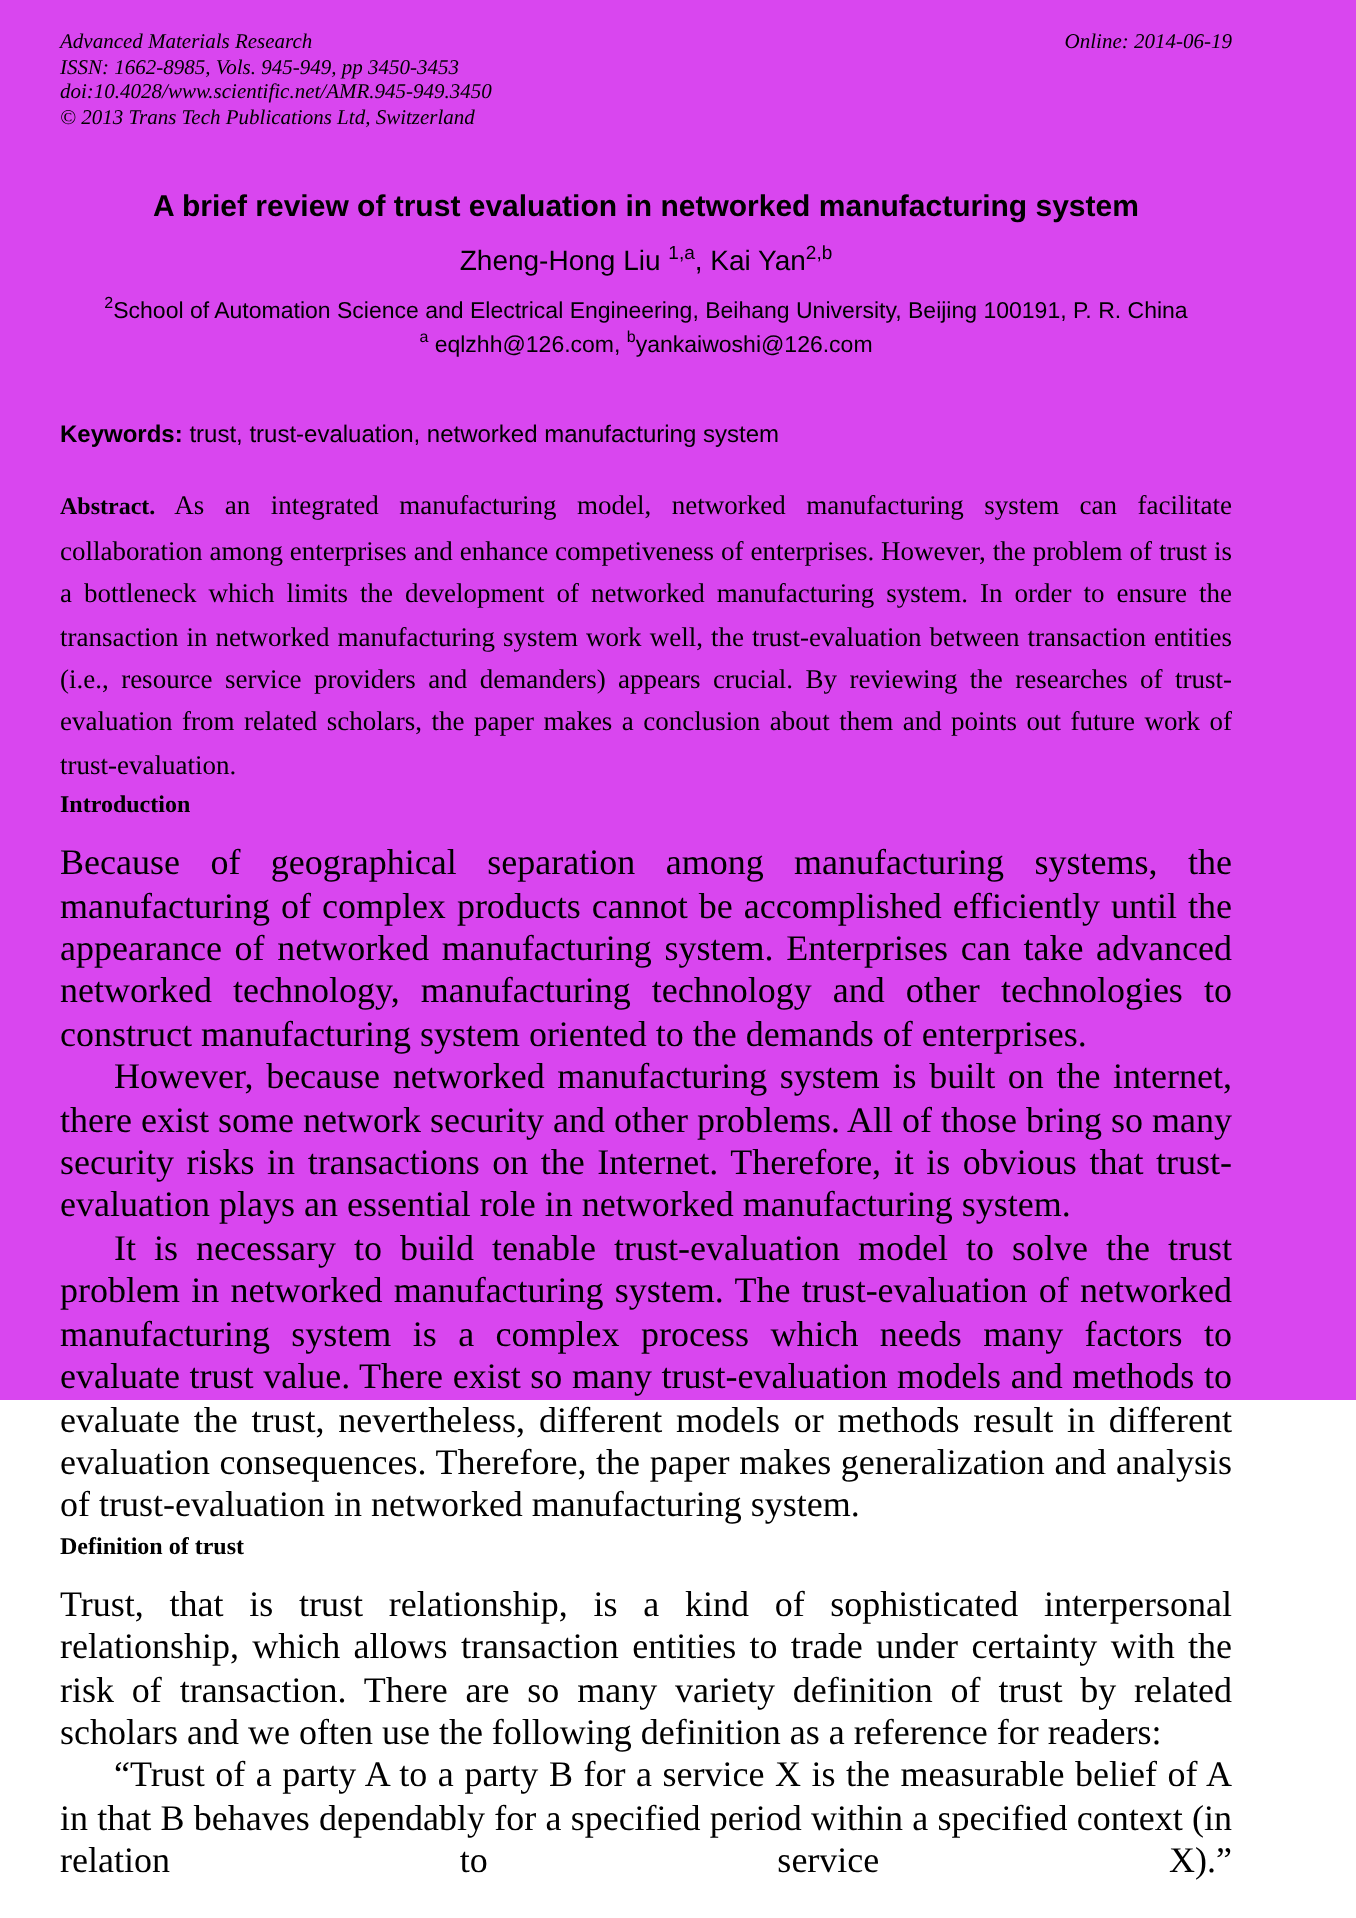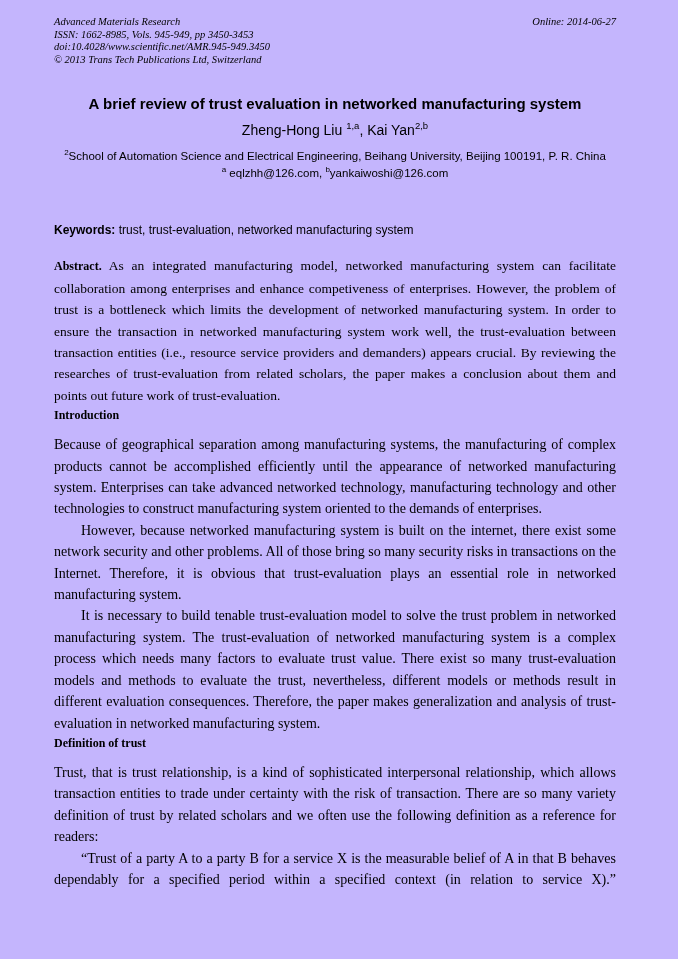--- a/index.html
+++ b/index.html
@@ -4,23 +4,23 @@
 <style>
   * { margin: 0; padding: 0; box-sizing: border-box; }
   html, body { background: #ffffff; }
   body {
     width: 678px; height: 959px;
     font-family: "Liberation Serif", serif;
     color: #000;
     overflow: hidden;
   }
   .page {
-    width: 678px; height: 959px;
-    padding: 16px 62px 0 54px;
-    background: #c4b5fd;
+    width: 678px; height: 700px;
+    padding: 16px 62px 0 30px;
+    background: #d946ef;
   }
   
   .hdr {
     display: flex;
     justify-content: space-between;
     align-items: flex-start;
     font-style: italic;
     font-size: 10.5px;
     line-height: 12.6px;
   }
@@ -48,40 +48,40 @@
     font-size: 11.5px;
     text-align: center;
     line-height: 17px;
   }
   .affil sup, .emails sup { font-size: 8px; }
   .affil-1 { margin-top: 21px; }
   .affil-2 { margin-top: 9px; }
   .emails { margin-top: 0; }
   
   .kw {
-    margin-top: 40px;
+    margin-top: 27px;
     font-family: "Liberation Sans", sans-serif;
     font-size: 12px;
     line-height: 16px;
   }
   
   .abstract {
     margin-top: 17px;
     font-size: 13.5px;
     line-height: 21.4px;
     text-align: justify;
   }
   .abstract b, h2 { font-size: 12px; }
   h2 {
     margin-bottom: 10px;
     font-weight: bold;
     line-height: 18px;
   }
   p.body {
-    font-size: 14px;
+    font-size: 18px;
     line-height: 21.4px;
     text-align: justify;
     font-family: Liberation Serif, serif;
   }
   p.body.indent { text-indent: 27px; }
   sup { font-size: 9px; line-height: 0; vertical-align: super; }
   
   #sections section:last-child p:last-child { text-align-last: justify; }
 </style>
 </head>
@@ -89,21 +89,21 @@
 
 <div class="page">
 
   <div class="hdr">
     <div class="hdr-left">
       <div>Advanced Materials Research</div>
       <div>ISSN: 1662-8985, Vols. 945-949, pp 3450-3453</div>
       <div>doi:10.4028/www.scientific.net/AMR.945-949.3450</div>
       <div>© 2013 Trans Tech Publications Ltd, Switzerland</div>
     </div>
-    <div class="hdr-right">Online: 2014-06-27</div>
+    <div class="hdr-right">Online: 2014-06-19</div>
   </div>
 
   <h1 class="title">A brief review of trust evaluation in networked manufacturing system</h1>
 
   <div class="authors" id="authors"><span>Zheng-Hong Liu </span><sup>1,a</sup><span>, Kai Yan</span><sup>2,b</sup></div>
 
   <div class="affil affil-2" id="affil2"><sup>2</sup><span>School of Automation Science and Electrical Engineering, Beihang University, Beijing 100191, P. R. China</span></div>
 
   <div class="emails" id="emails"><sup>a</sup><span> eqlzhh@126.com, </span><sup>b</sup><span>yankaiwoshi@126.com</span></div>
 

